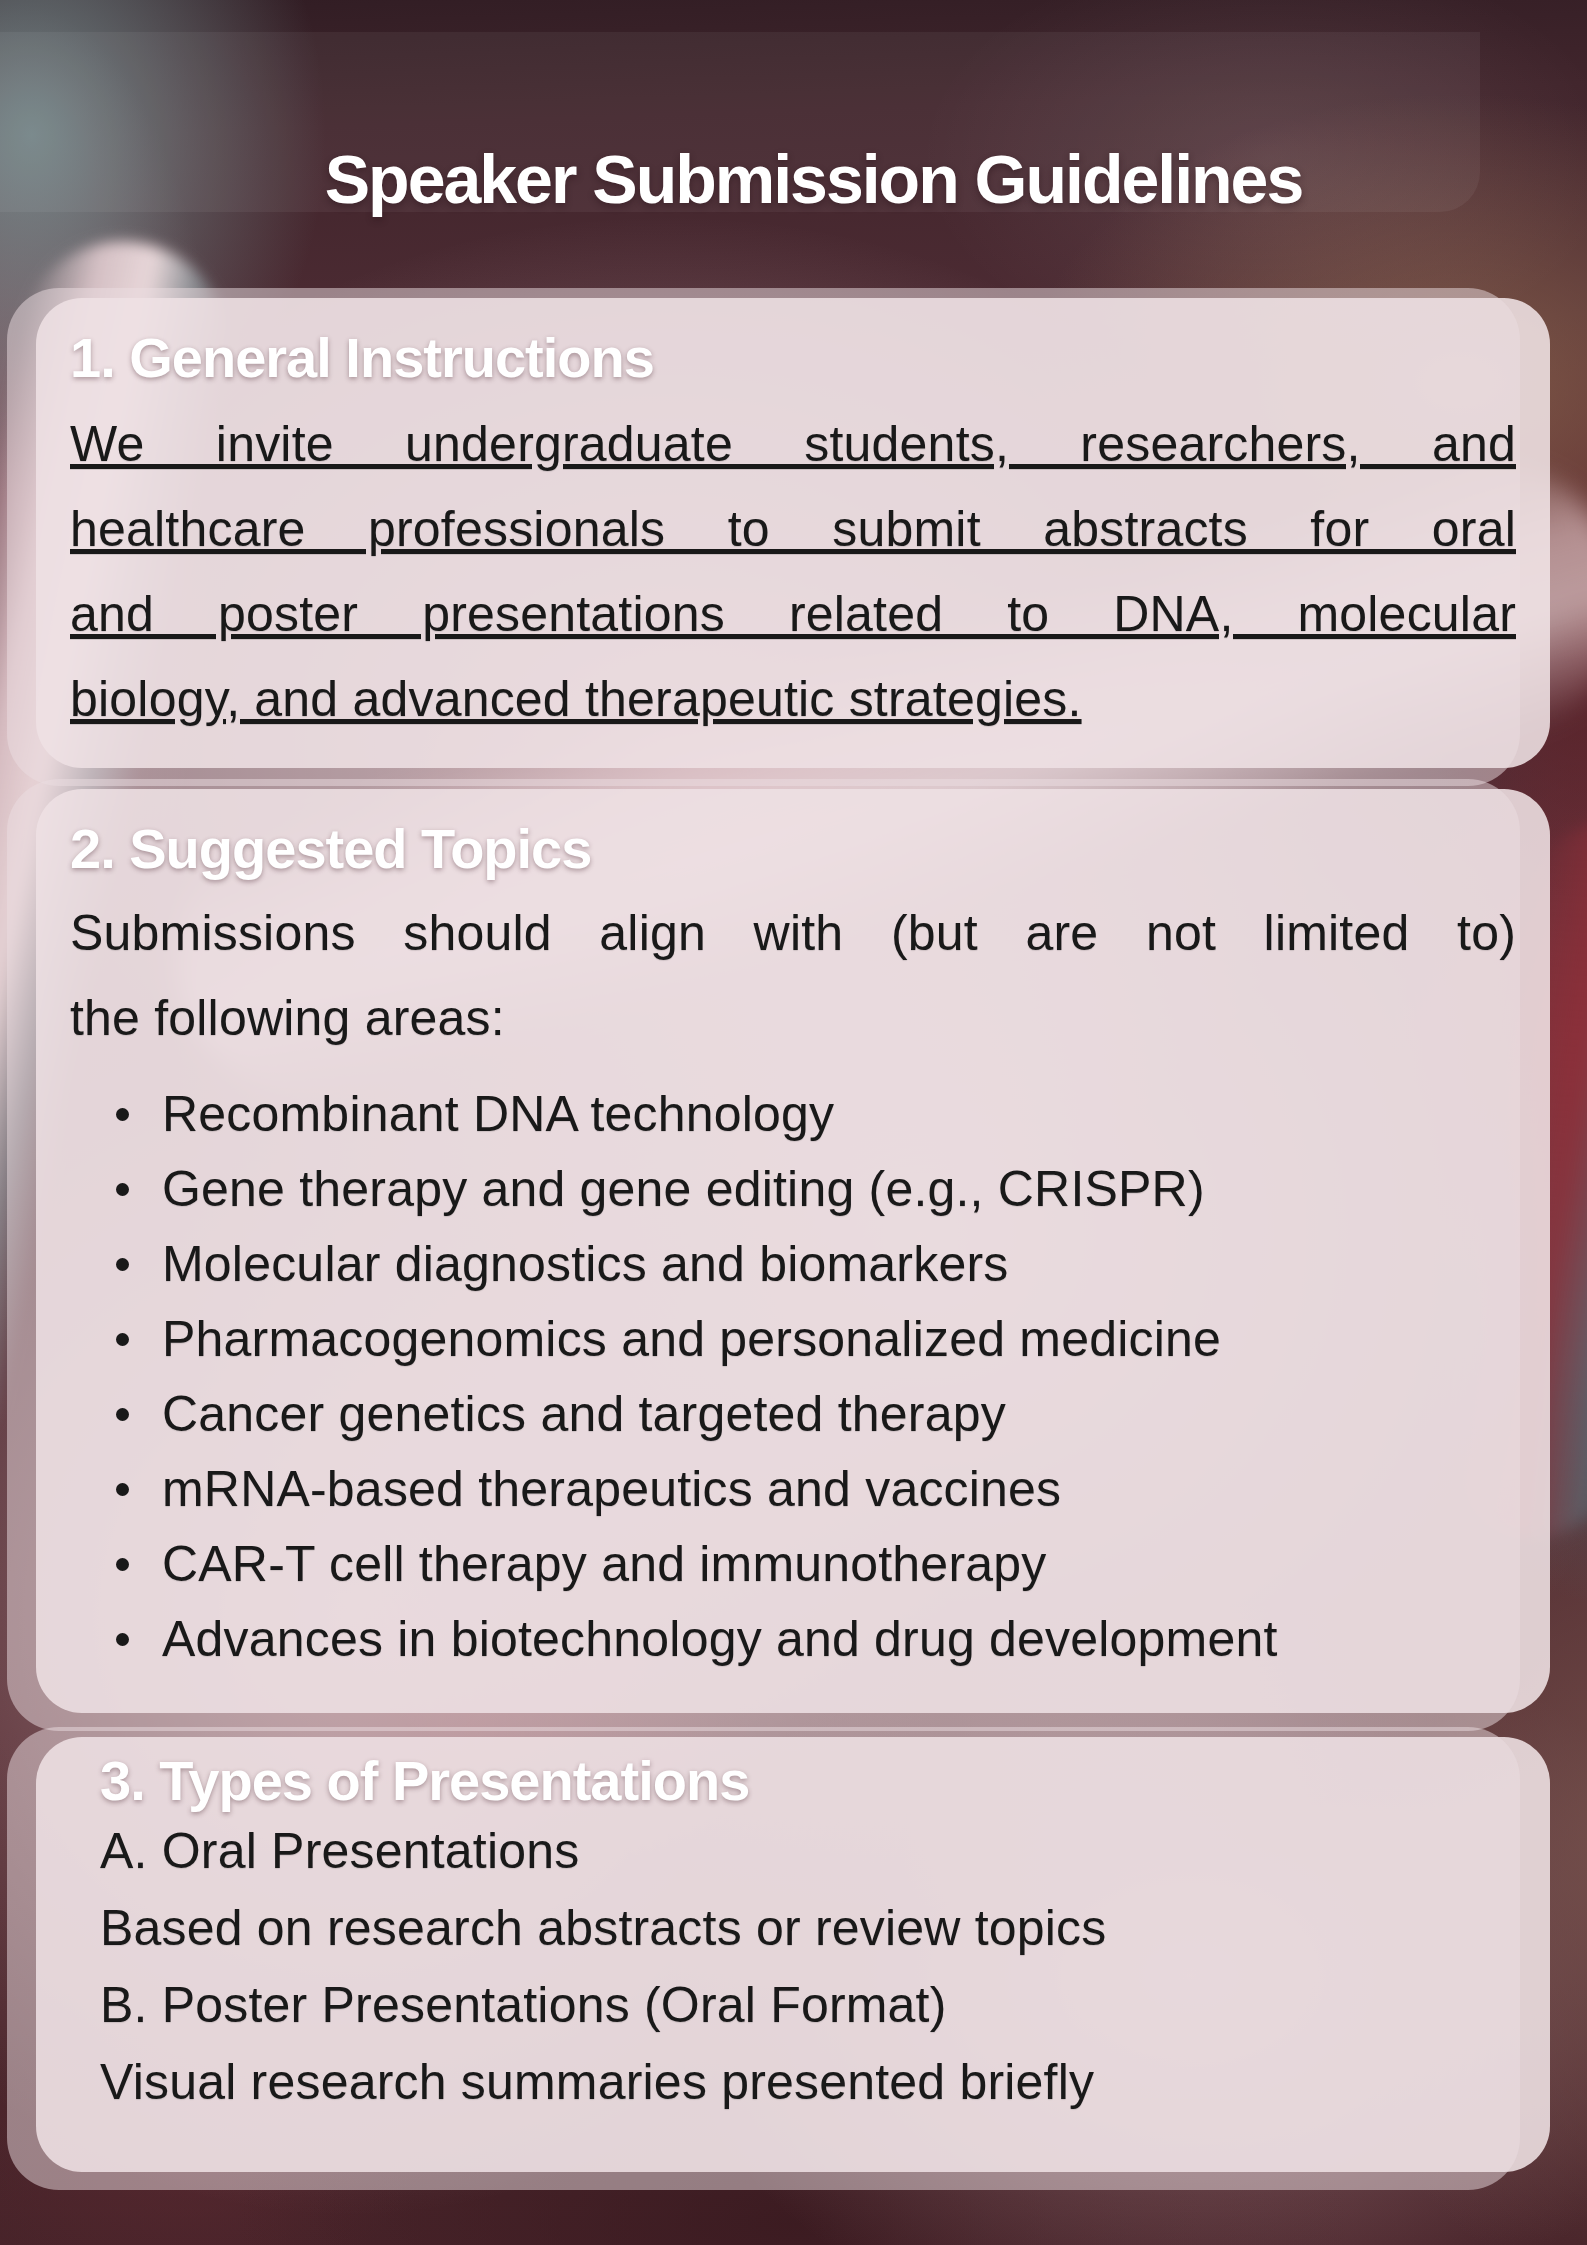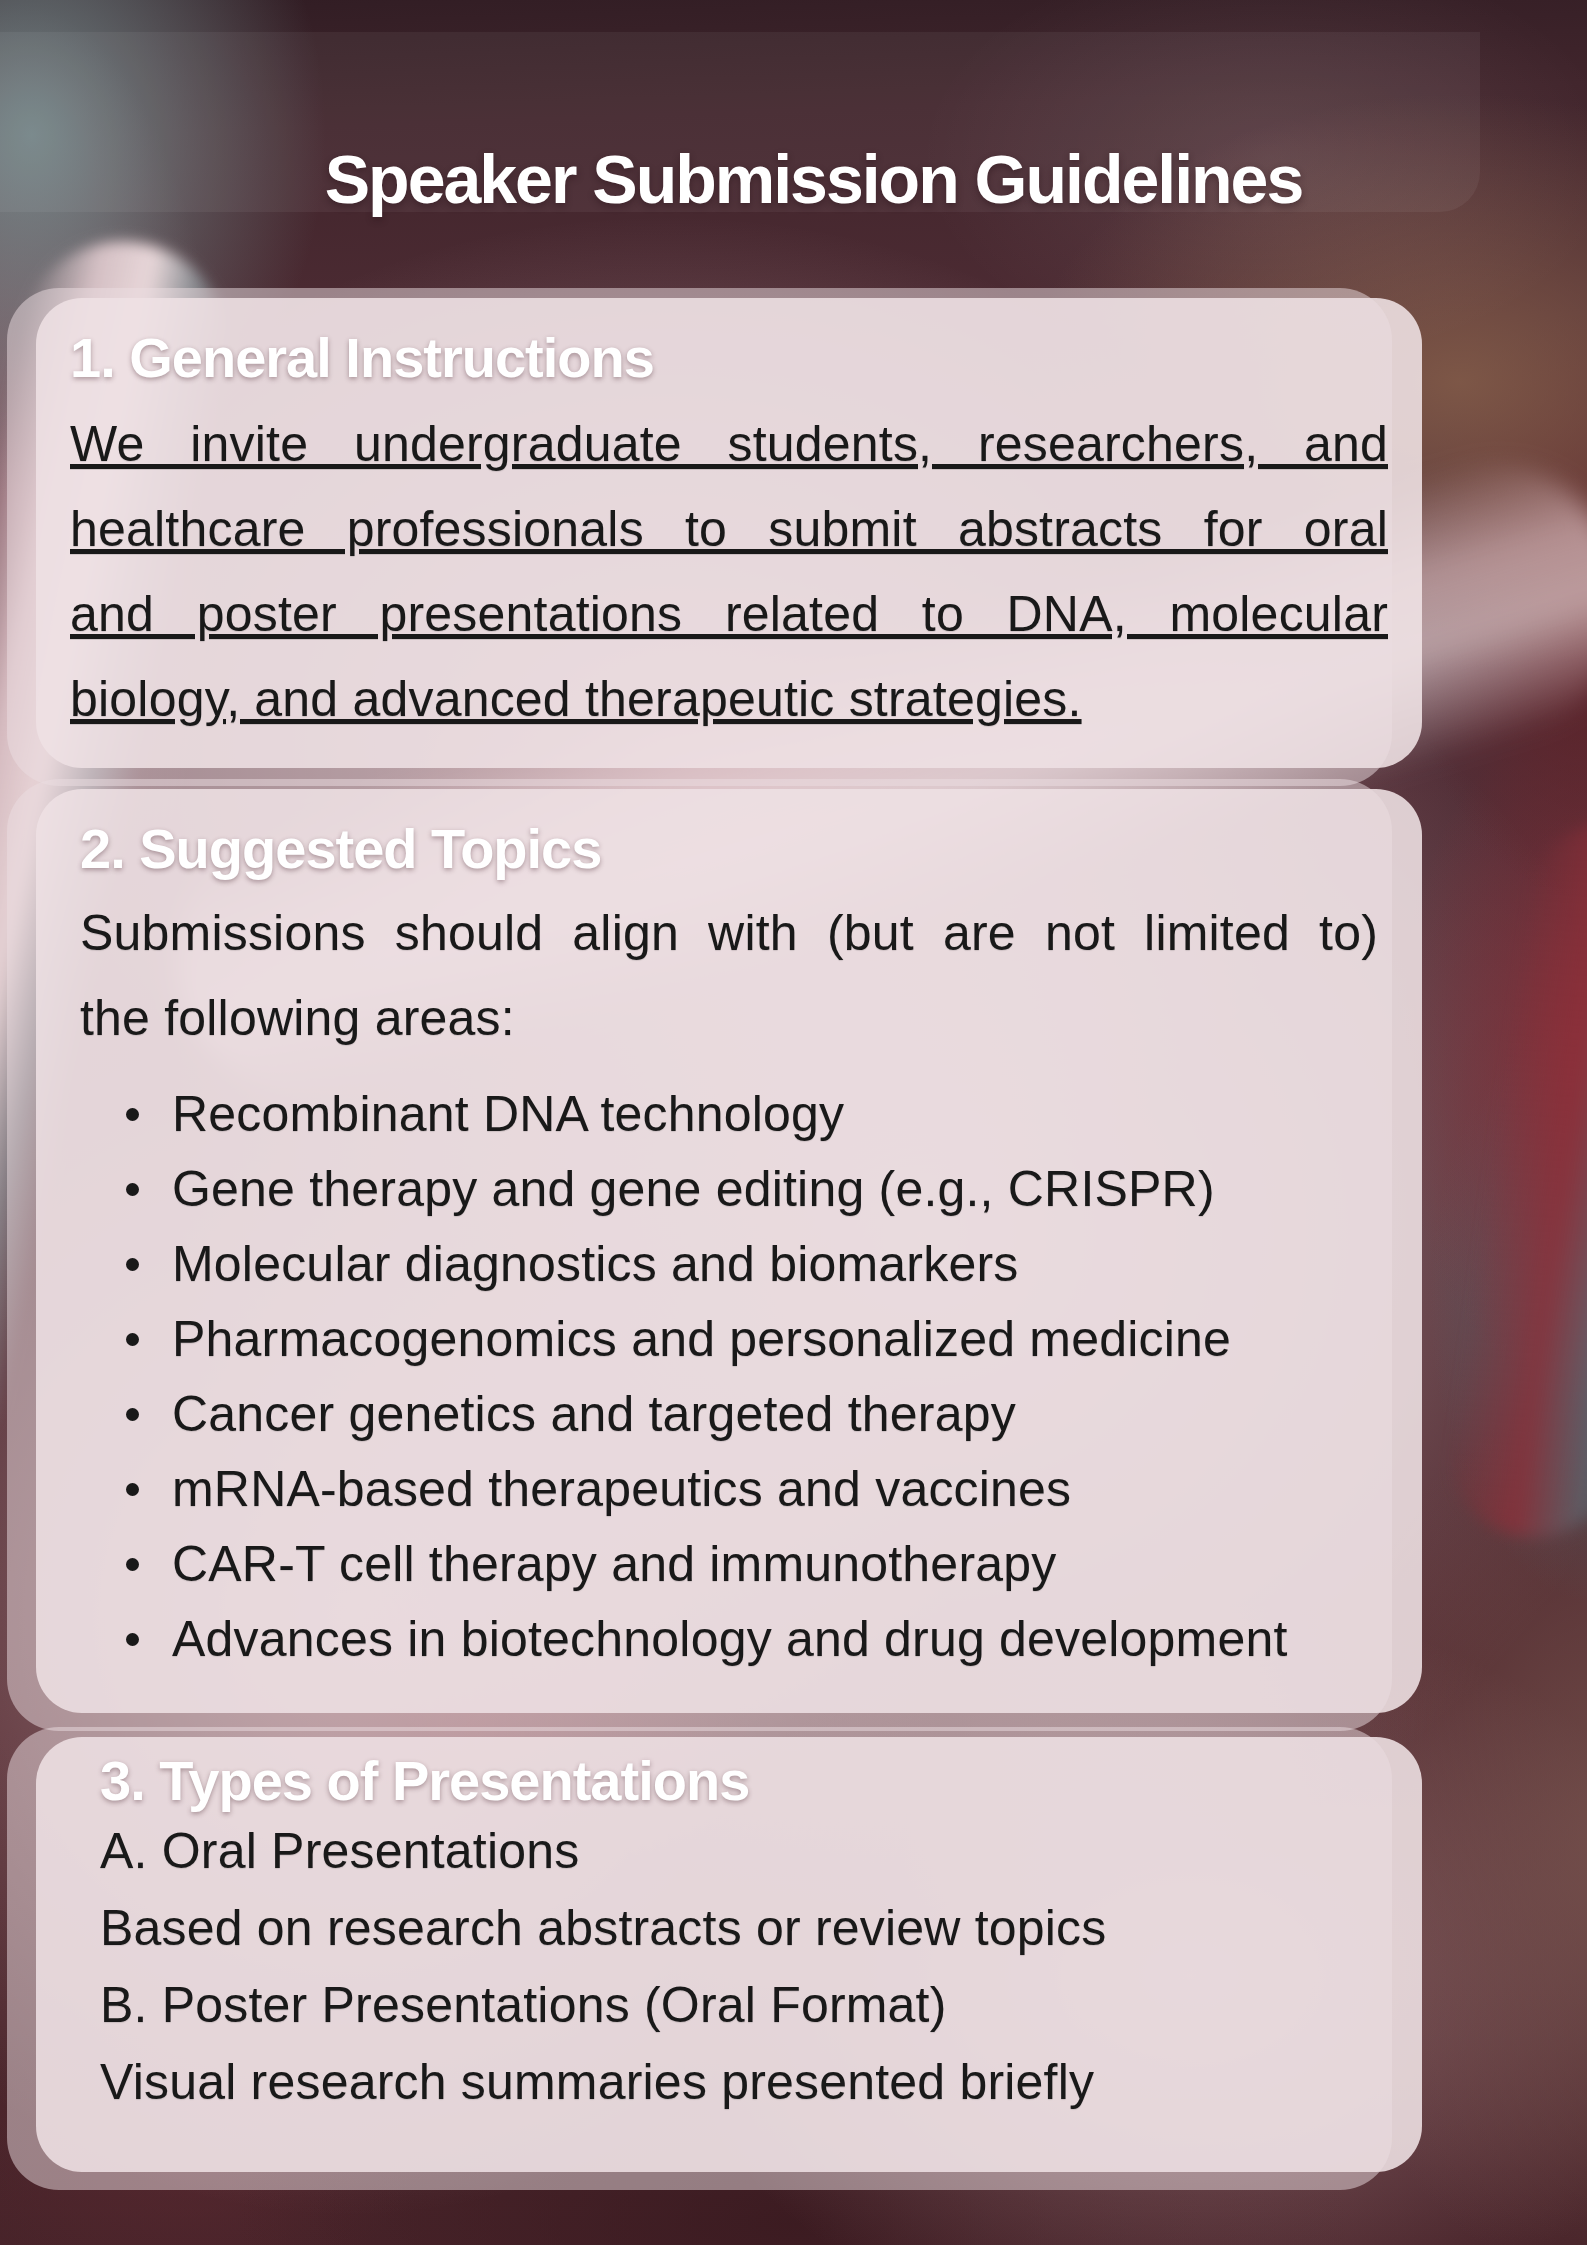--- a/index.html
+++ b/index.html
@@ -45,28 +45,28 @@
   .header-band { position:absolute; left:0; top:32px; width:1480px; height:180px;
     background: rgba(255,255,255,0.055); border-radius:0 0 40px 0; pointer-events:none; }
 
   
   .title { position:absolute; left:0; top:78px; width:100%;
     text-align:center; color:#ffffff; font-size:68px; font-weight:bold;
     letter-spacing:-2px; line-height:110px;
     text-shadow: 0 3px 7px rgba(40,18,25,0.45); margin-left: 20px; }
 
   
-  .card { position:absolute; left:36px; width:1386px; z-index:0;
+  .card { position:absolute; left:36px; width:1514px; z-index:0;
     background: rgba(241,229,231,0.87); border-radius:46px;
     box-sizing:border-box; }
   .card::before { content:""; position:absolute; z-index:-1;
     left:-29px; top:-10px; right:30px; bottom:-18px;
     background: rgba(236,222,226,0.5); border-radius:52px; }
   .card-1 { top:298px;  height:470px; padding:28px 34px; }
-  .card-2 { top:789px;  height:924px; padding:28px 44px; }
+  .card-2 { top:789px;  height:924px; padding:28px 34px; }
   .card-3 { top:1737px; height:435px; padding:12px 34px 16px 64px; }
 
   .card h2 { margin:0; color:#ffffff; font-size:56px; font-weight:bold;
     letter-spacing:-1px; line-height:64px;
     text-shadow: 0 2px 5px rgba(70,35,45,0.40); }
 
   .body-text { color:#191919; font-size:50px; letter-spacing:0.2px;
     text-shadow: 0 1px 1px rgba(0,0,0,0.12); }
   .para { margin-top:12px; }
   .para .line { line-height:85px;text-decoration:underline; }

